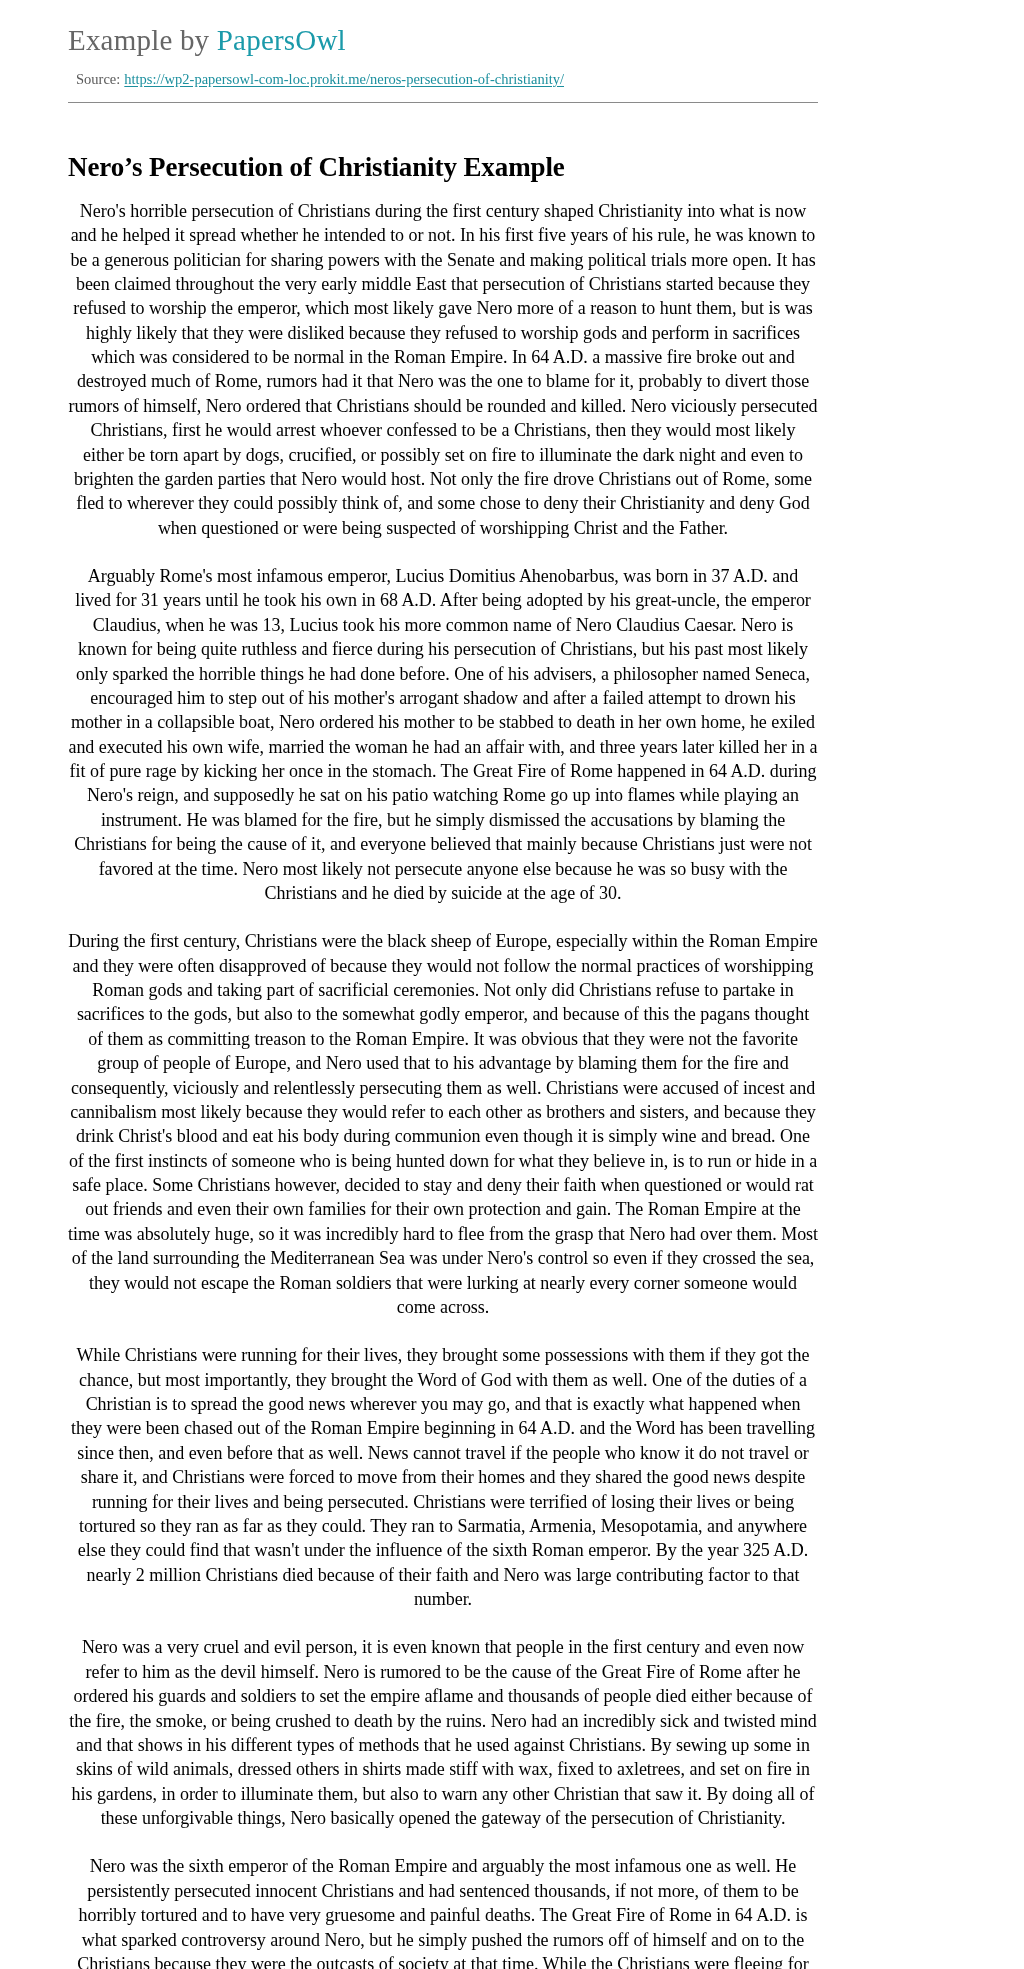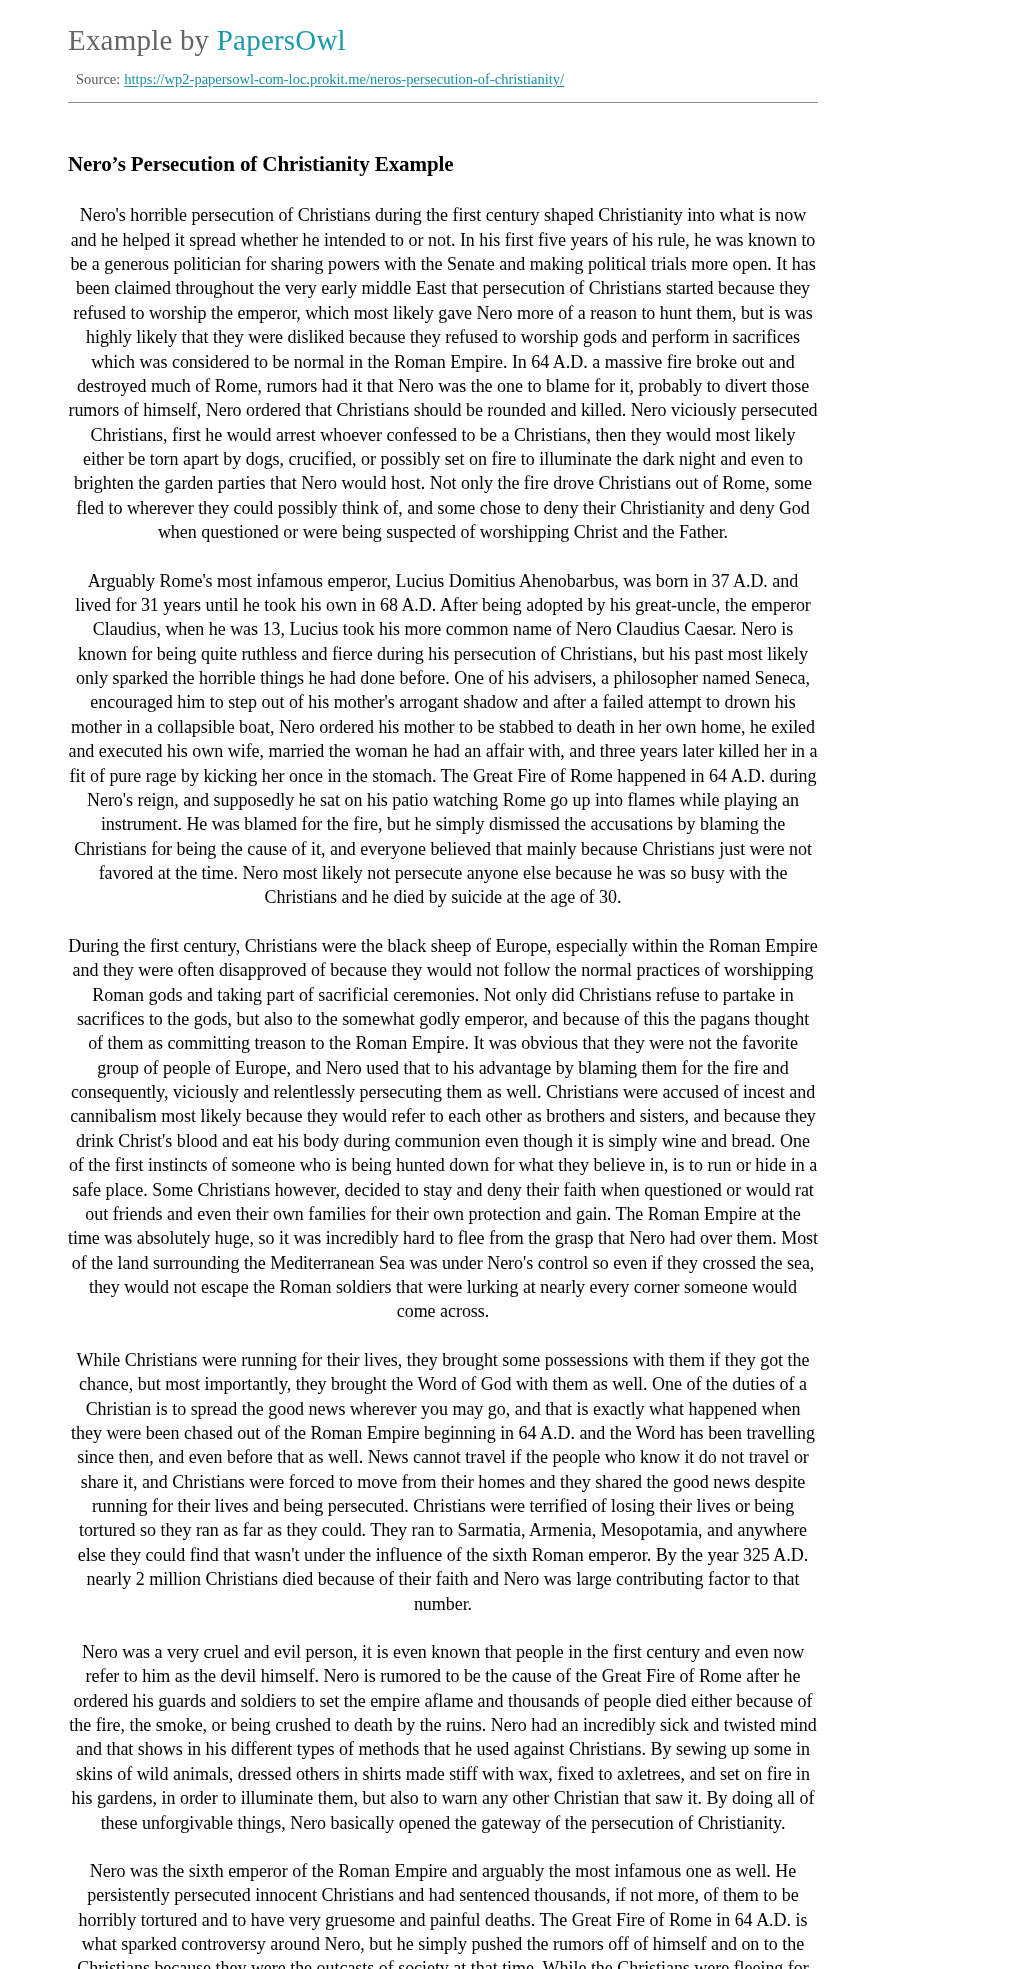--- a/index.html
+++ b/index.html
@@ -49,24 +49,24 @@
     margin-left: 4px;
   }
   .rule {
     border: 0;
     border-top: 1px solid #8a8a8a;
     margin: 0 0 48px 0;
     width: 100%;
   }
   
   .doc-title {
-    font-size: 21px;
+    font-size: 27px;
     font-weight: bold;
     line-height: 1.25;
-    margin: 0 0 26px 0;
+    margin: 0 0 14px 0;
     letter-spacing: -0.1px;
   }
   .body-copy p {
     font-size: 18px;
     line-height: 1.355;
     text-align: center;
     margin: 0 0 24px 0;
     letter-spacing: -0.05px;
     word-spacing: 0.1px;
   }

